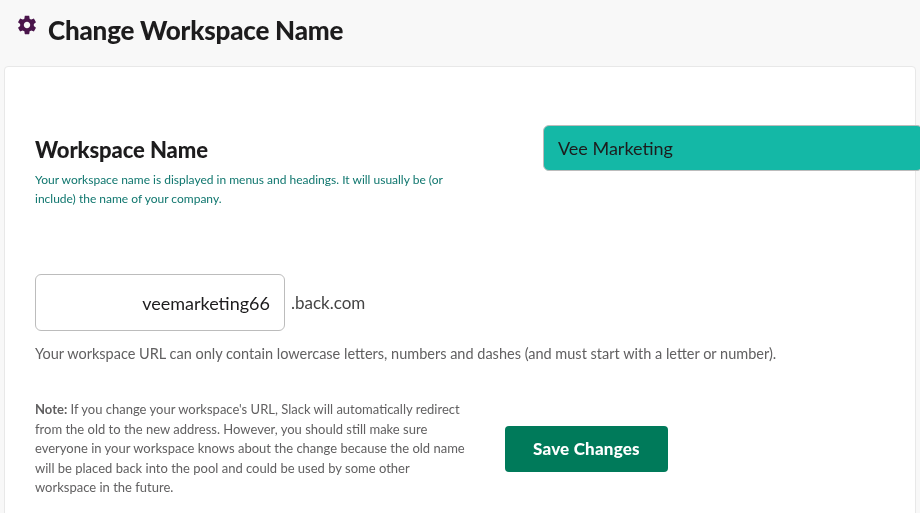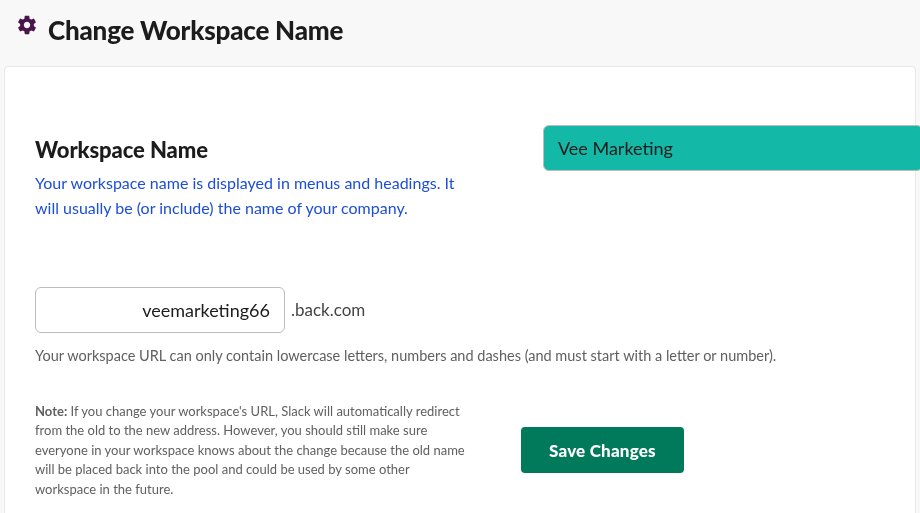--- a/index.html
+++ b/index.html
@@ -53,23 +53,23 @@
       flex: 1;
     }
     .section-heading {
       font-size: 22px;
       font-weight: 900;
       color: #1d1c1d;
       margin-bottom: 8px;
       letter-spacing: -0.1px;
     }
     .section-desc {
-      font-size: 16px;
+      font-size: 12px;
       line-height: 1.55;
-      color: #1d4ed8;
+      color: #0f766e;
     }
     .section-right-top {
       padding-top: 30px;
     }
     .text-input {
       width: 100%;
       height: 46px;
       border: 1px solid #bcbcbc;
       border-radius: 6px;
       padding: 0 14px;
@@ -79,21 +79,21 @@
       background: #14b8a6;
       margin-left: 38px;
     }
     .url-row {
       display: flex;
       align-items: center;
       gap: 6px;
     }
     .url-input {
       width: 250px;
-      height: 46px;
+      height: 57px;
       border: 1px solid #bcbcbc;
       border-radius: 6px;
       padding: 0 14px;
       font-size: 18px;
       font-family: inherit;
       text-align: right;
       color: #1d1c1d;
       background: #ffffff;
     }
     .url-suffix {
@@ -128,21 +128,20 @@
       color: #ffffff;
       border: none;
       border-radius: 4px;
       height: 46px;
       padding: 0 28px;
       font-size: 17px;
       font-weight: 900;
       font-family: inherit;
       cursor: pointer;
       letter-spacing: 0.2px;
-      margin-left: 16px;
     }
   </style>
 </head>
 <body>
 
 <div class="page-header">
   <span class="gear-icon">
     <svg viewBox="0 0 24 24" fill="currentColor" width="22" height="22">
       <path d="M19.43 12.98c.04-.32.07-.64.07-.98 0-.34-.03-.66-.07-.98l2.11-1.65c.19-.15.24-.42.12-.64l-2-3.46c-.09-.16-.26-.25-.44-.25-.06 0-.12.01-.17.03l-2.49 1c-.52-.4-1.08-.73-1.69-.98l-.38-2.65C14.46 2.18 14.25 2 14 2h-4c-.25 0-.46.18-.49.42l-.38 2.65c-.61.25-1.17.59-1.69.98l-2.49-1c-.06-.02-.12-.03-.18-.03-.17 0-.34.09-.43.25l-2 3.46c-.13.22-.07.49.12.64l2.11 1.65c-.04.32-.07.65-.07.98 0 .33.03.66.07.98l-2.11 1.65c-.19.15-.24.42-.12.64l2 3.46c.09.16.26.25.44.25.06 0 .12-.01.17-.03l2.49-1c.52.4 1.08.73 1.69.98l.38 2.65c.03.24.24.42.49.42h4c.25 0 .46-.18.49-.42l.38-2.65c.61-.25 1.17-.59 1.69-.98l2.49 1c.06.02.12.03.18.03.17 0 .34-.09.43-.25l2-3.46c.12-.22.07-.49-.12-.64l-2.11-1.65zM12 15.5c-1.93 0-3.5-1.57-3.5-3.5s1.57-3.5 3.5-3.5 3.5 1.57 3.5 3.5-1.57 3.5-3.5 3.5z"></path>
     </svg>

